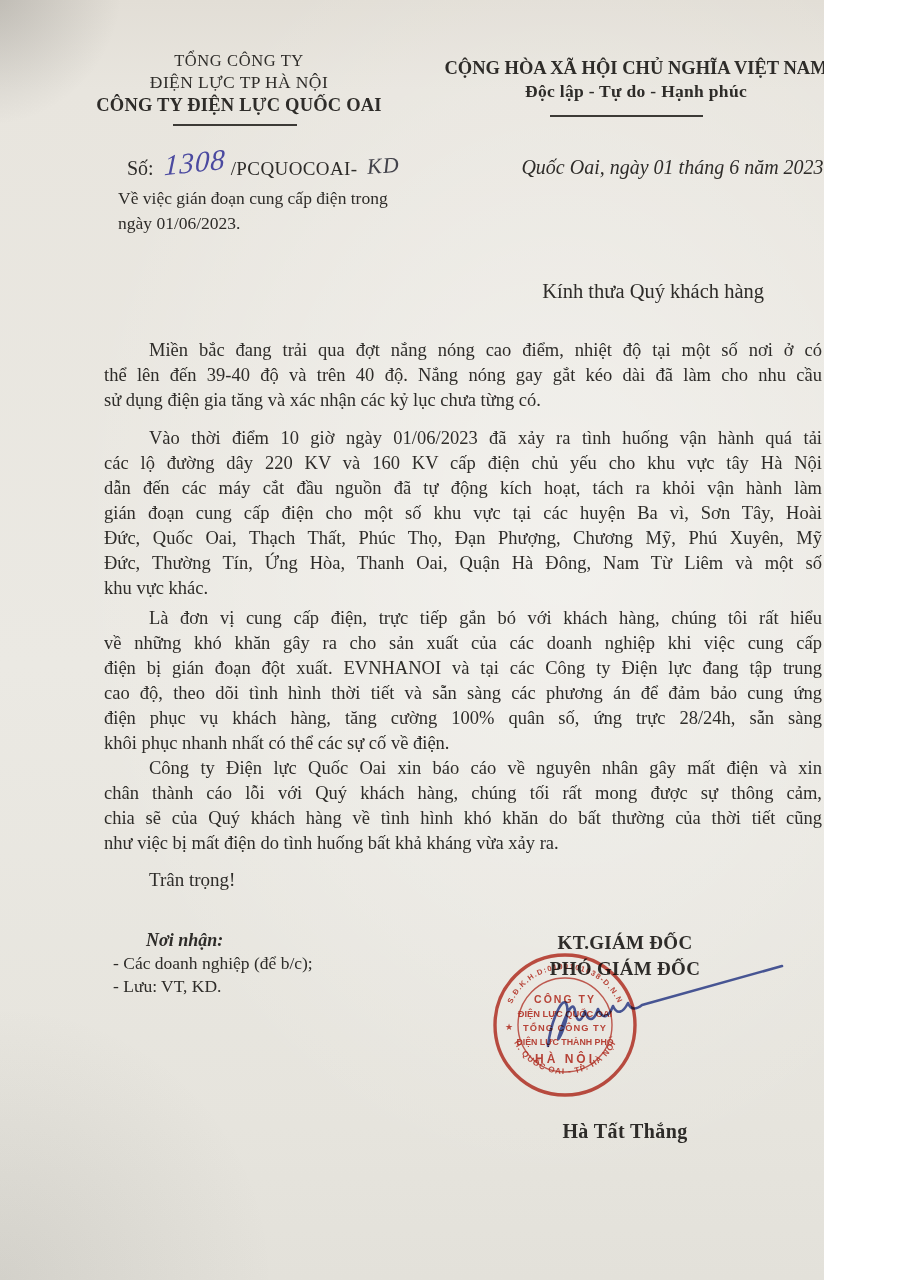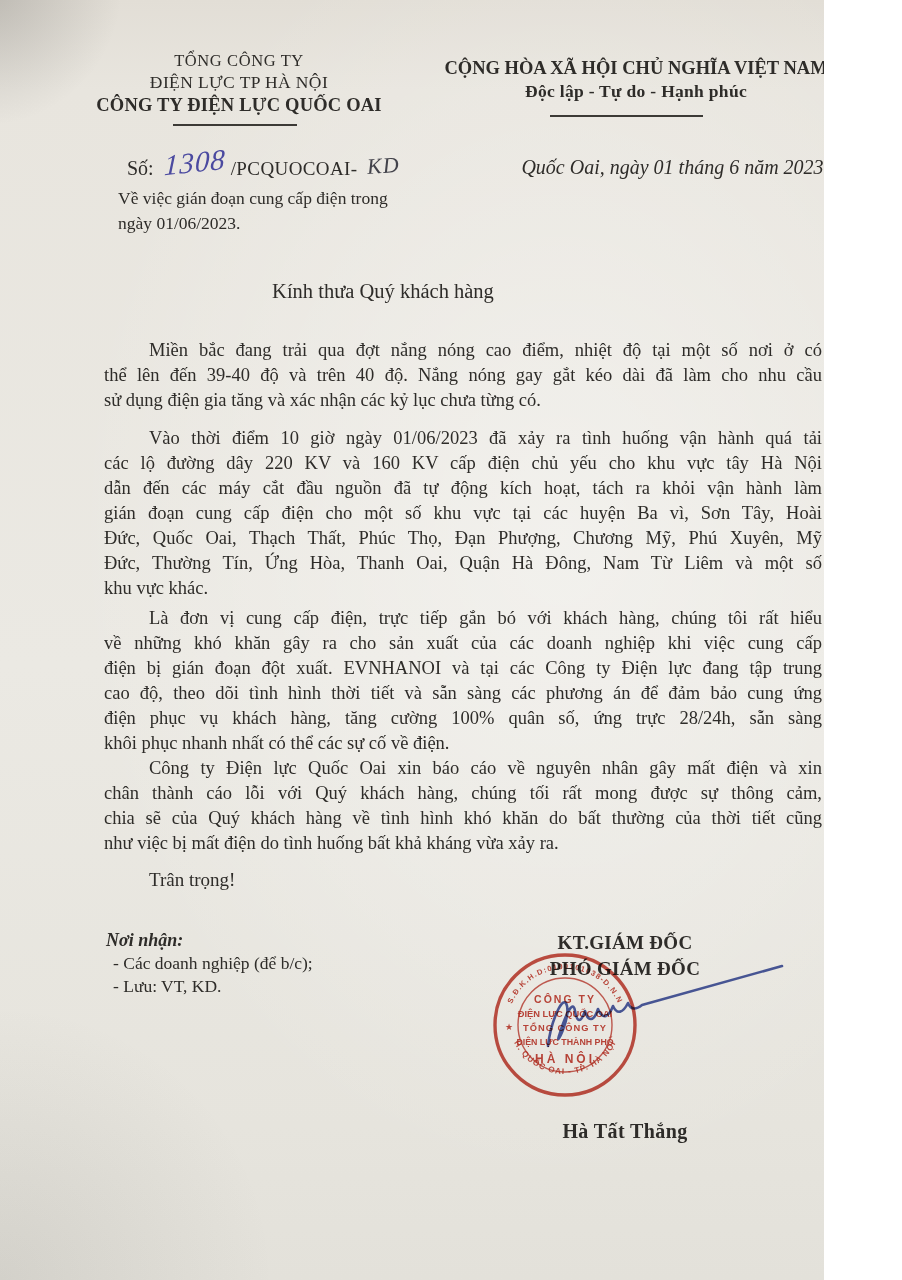--- a/index.html
+++ b/index.html
@@ -28,28 +28,28 @@
   .rule-right{left:550px;top:115px;width:153px;height:2px;background:#3c3a36;}
   .ref-line{left:127px;top:149px;white-space:nowrap;}
   .ref-line .lbl{font-size:20px;}
   .ref-num{display:inline-block;font-size:29px;font-style:italic;color:#4b4aa0;
     transform:rotate(-6deg) skewX(-8deg);margin:0 1px 0 6px;letter-spacing:1px;position:relative;top:-3px;}
   .ref-suffix{font-size:19px;letter-spacing:.4px;}
   .ref-kd{display:inline-block;font-size:22px;font-style:italic;color:#43434b;
     transform:rotate(-4deg);margin-left:5px;letter-spacing:1px;position:relative;top:-2px;}
   .subject{left:74px;top:186px;width:320px;font-size:17.5px;line-height:1.42;margin-left:44px;}
   .dateline{left:500px;top:156px;width:345px;font-size:20px;font-style:italic;white-space:nowrap;text-align:center;}
-  .salutation{left:8px;top:280px;width:750px;text-align:center;font-size:20.5px;}
+  .salutation{left:14px;top:280px;width:750px;text-align:right;font-size:20.5px;}
   .para{left:104px;width:718px;font-size:18.5px;line-height:25px;}
   .pline{text-align:justify;text-align-last:justify;}
   .pline.first{text-indent:45px;}
   .pline.last{text-align-last:left;}
   .closing{left:149px;top:869px;font-size:19px;}
   .recips{left:106px;top:929px;font-size:17.5px;line-height:1.3;}
-  .recips .lbl{font-weight:bold;font-style:italic;font-size:18px;}
+  .recips .lbl{font-weight:bold;font-style:italic;font-size:18px;margin-left:40px;}
   .recips .it{margin-left:7px;line-height:1.32;}
   .signblock{left:448px;top:930px;width:354px;text-align:center;line-height:1.38;}
   .signblock .t{font-size:19px;font-weight:bold;letter-spacing:.3px;}
   .signer-name{left:448px;top:1092px;width:354px;text-align:center;font-size:20px;font-weight:bold;letter-spacing:.4px;margin-top:28px;}
   .stamp{left:490px;top:950px;mix-blend-mode:multiply;}
   .sig{left:518px;top:948px;mix-blend-mode:multiply;}
 </style>
 </head>
 <body>
 

